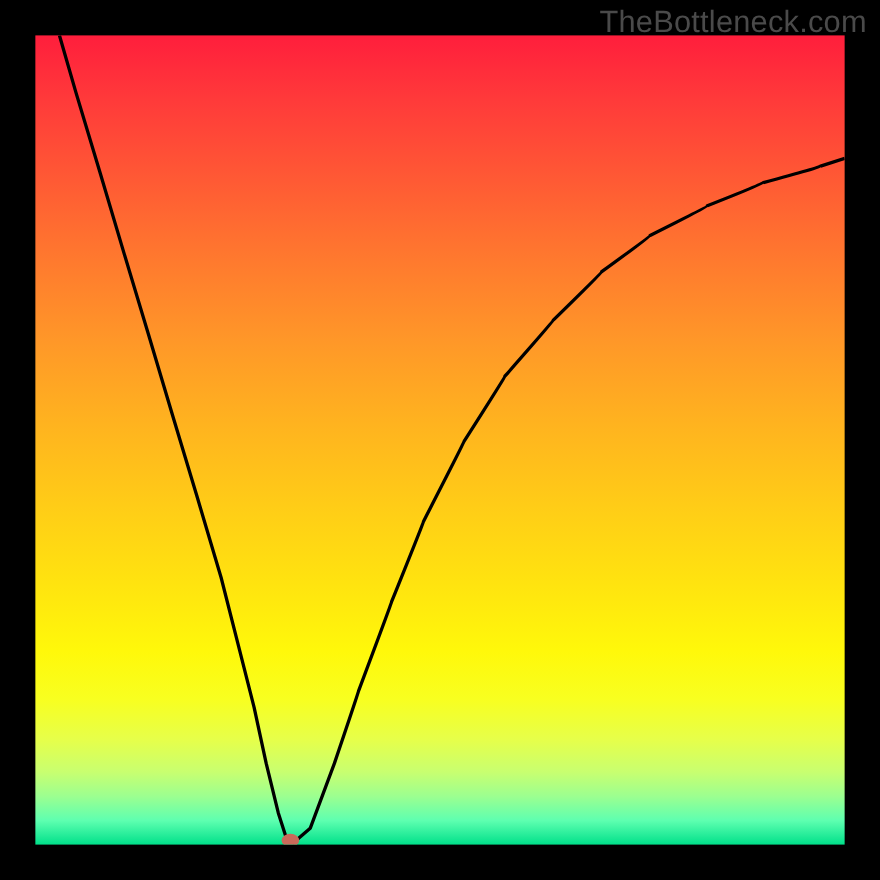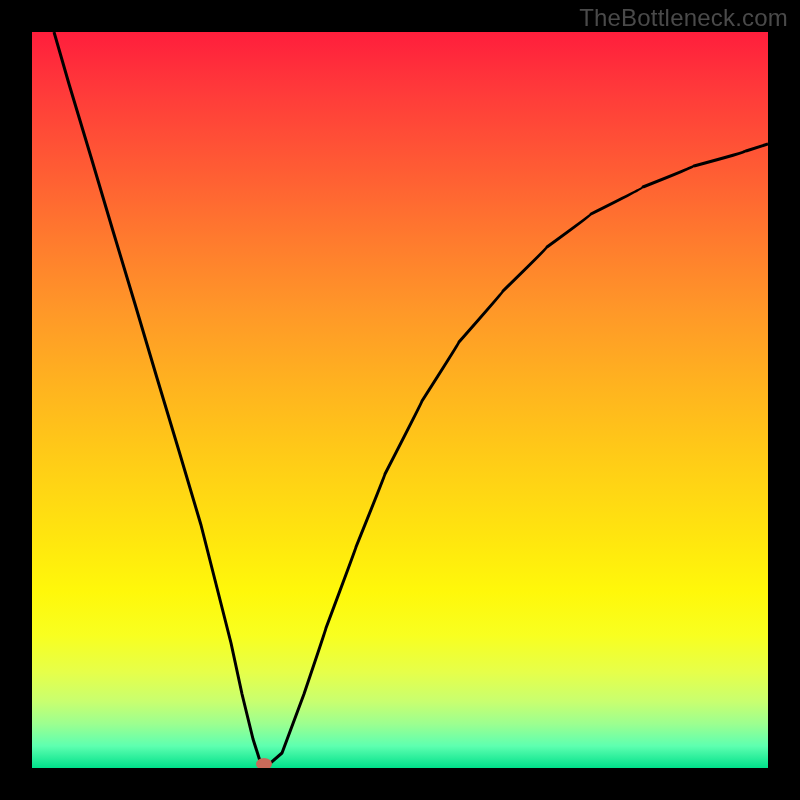--- a/index.html
+++ b/index.html
@@ -51,21 +51,21 @@
     position: absolute;
     inset: 0;
     width: 736px;
     height: 736px;
   }
   .watermark {
     position: absolute;
     top: 4px;
     right: 12px;
     color: #4a4a4a;
-    font-size: 24px;
+    font-size: 28px;
     letter-spacing: 0.2px;
     font-weight: 400;
   }
 </style>
 </head>
 <body>
 
 <div class="frame">
   <div class="plot-area">
     <div class="gradient"></div>

